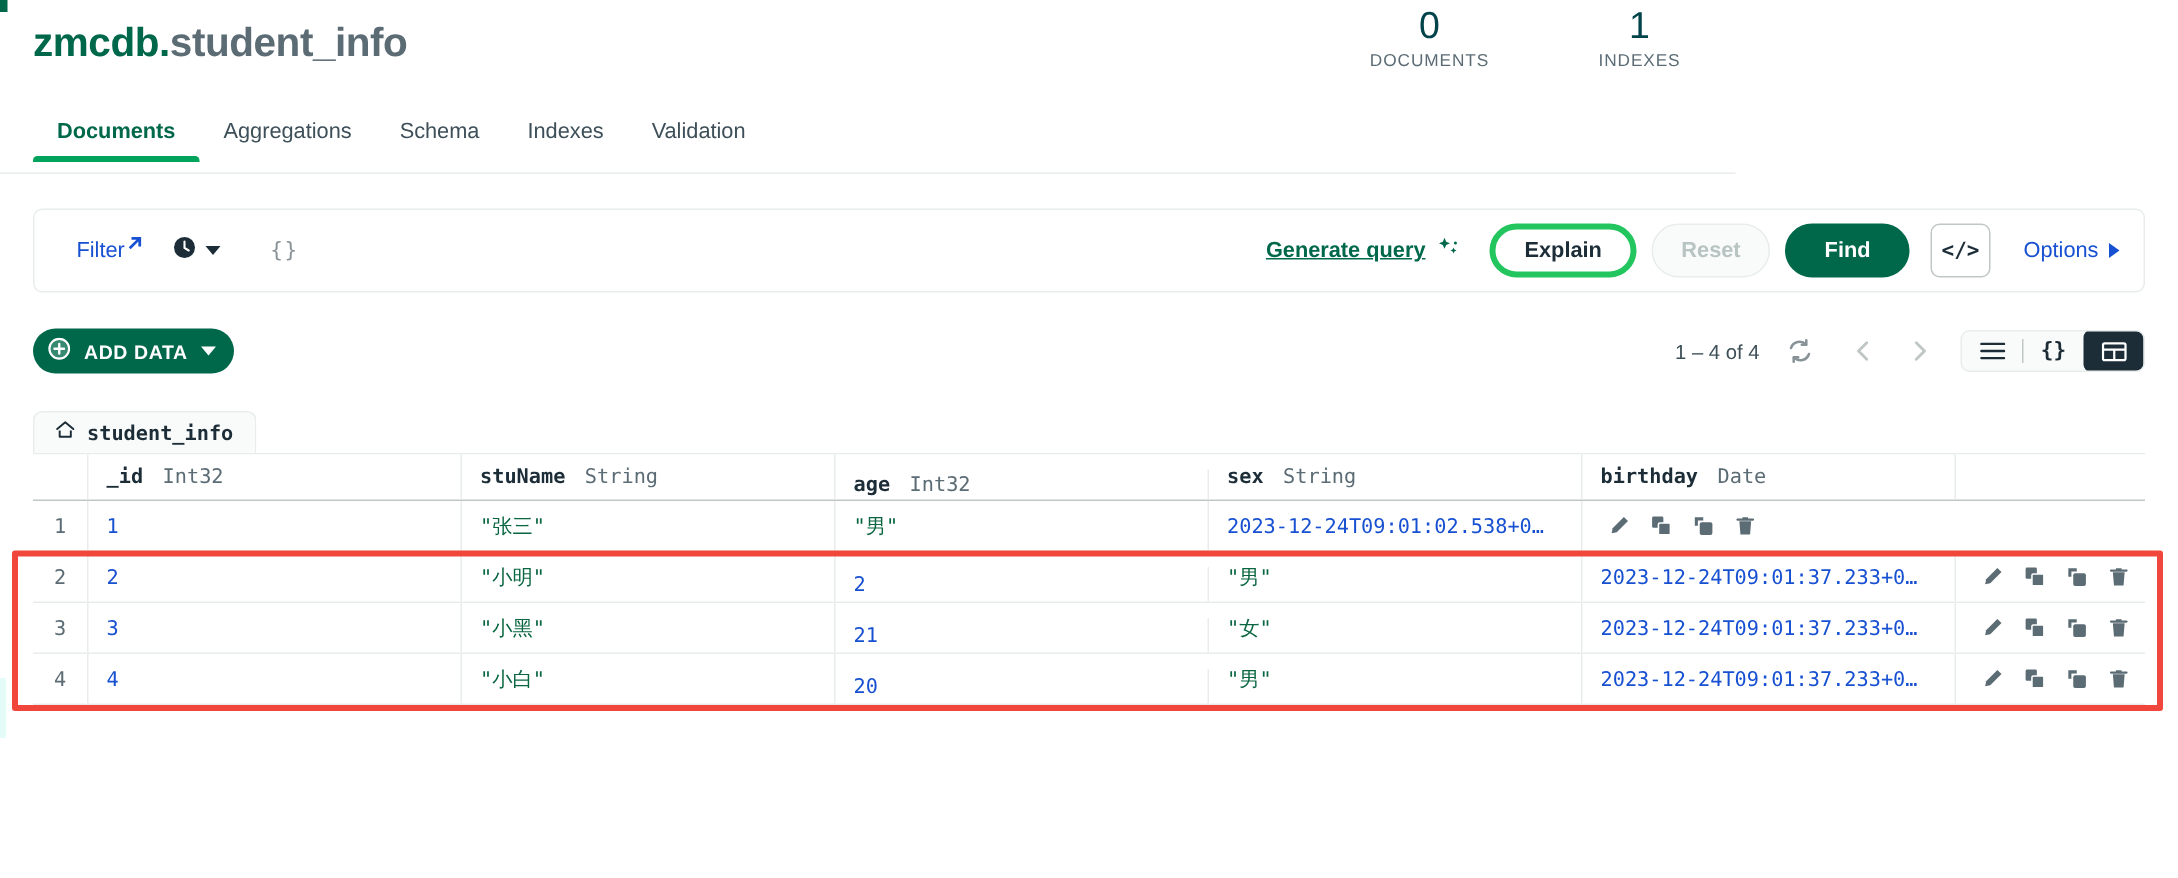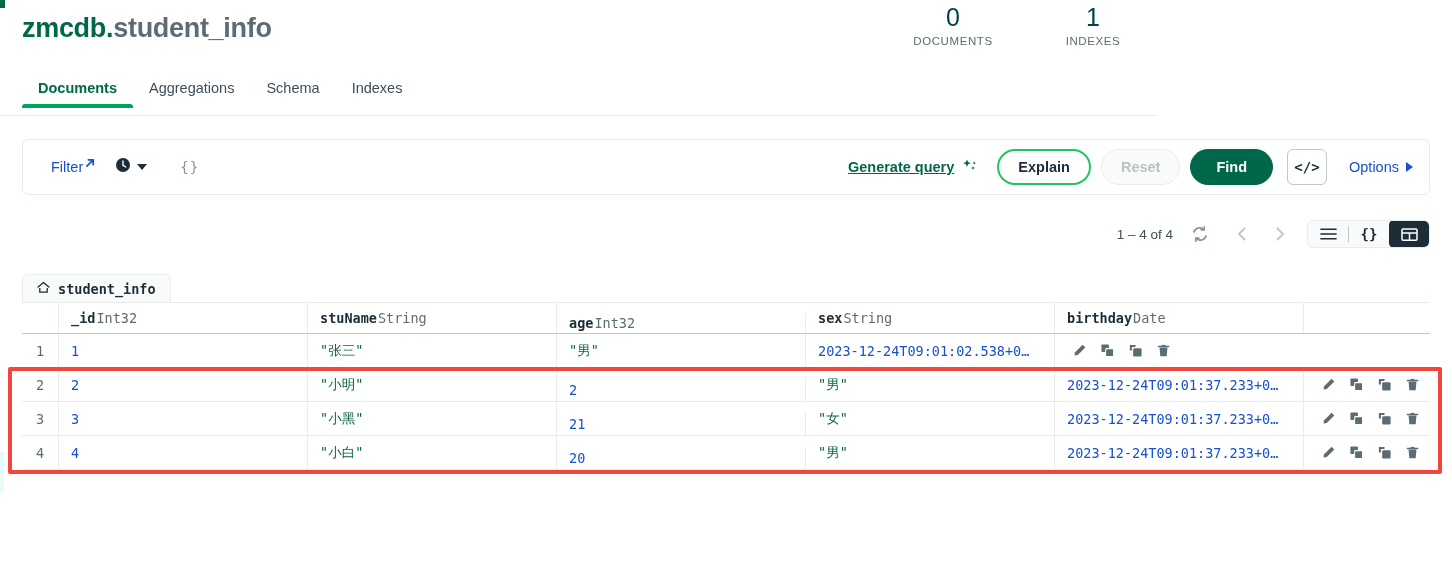--- a/index.html
+++ b/index.html
@@ -41,21 +41,21 @@
     display:flex; align-items:center; padding:0 12px;
   }
   .filter-link { color:#1750D1; font-size:14.5px; margin-left:16px; display:flex; align-items:flex-start; cursor:pointer; }
   .ext-icon { margin-left:1px; margin-top:-3px; }
   .clock-wrap { display:flex; align-items:center; margin-left:20px; cursor:pointer; }
   .caret-dn { width:0;height:0;border-left:5px solid transparent;border-right:5px solid transparent;border-top:6px solid #1C2D38; margin-left:6px; }
   .braces { margin-left:33px; font-family:"DejaVu Sans Mono", monospace; font-size:14px; color:#889397; letter-spacing:1px;}
   .spacer { flex:1; }
   .genq { color:#00684A; font-size:14.5px; font-weight:700; text-decoration:underline; display:flex; align-items:center; gap:7px; cursor:pointer;margin-left:47px; }
   .btn { height:36px; border-radius:18px; font-size:14.5px; font-weight:700; display:flex; align-items:center; justify-content:center; cursor:pointer; }
-  .btn-outline { border:2px solid #22c55e; background:#fff; color:#1C2D38; padding:0 19px; margin-left:20px; }
+  .btn-outline { border:4px solid #22c55e; background:#fff; color:#1C2D38; padding:0 19px; margin-left:20px; }
   .btn-disabled { border:1px solid #E8EDEB; background:#F9FBFA; color:#B8C4C2; padding:0 19px; margin-left:10px; cursor:default; }
   .btn-primary { background:#00684A; color:#fff; padding:0 25px; margin-left:10px; border:1px solid #00684A; }
   .btn-icon { width:40px; height:36px; border:1px solid #C1C7C6; border-radius:6px; background:#fff; margin-left:14px; display:flex; align-items:center; justify-content:center; font-family:"DejaVu Sans Mono", monospace; font-size:14px; font-weight:700; color:#1C2D38; cursor:pointer; }
   .options { color:#1750D1; font-size:14.5px; margin-left:22px; margin-right:4px; display:flex; align-items:center; gap:7px; cursor:pointer; }
   .caret-rt { width:0;height:0;border-top:5px solid transparent;border-bottom:5px solid transparent;border-left:7px solid #1750D1; }
 
   
   .crudbar { position:absolute; left:22px; top:219px; width:1408px; height:30px; display:flex; align-items:center; }
   .btn-add { background:#00684A; color:#fff; height:30px; border-radius:15px; padding:0 12px 0 10px; display:flex; align-items:center; gap:9px; font-size:13px; font-weight:700; letter-spacing:0.4px; cursor:pointer; }
   .btn-exp { background:#fff; color:#1C2D38; height:30px; border-radius:15px; border:1px solid #C1C7C6; padding:0 12px 0 12px; display:flex; align-items:center; gap:9px; font-size:13px; font-weight:700; letter-spacing:0.4px; margin-left:17px; cursor:pointer; }
@@ -66,21 +66,21 @@
   .vt-item { width:40px; height:26px; display:flex; align-items:center; justify-content:center; cursor:pointer; }
   .vt-sep { width:1px; height:16px; background:#C1C7C6; }
   .vt-item.active { background:#1C2D38; border-radius:5px; height:28px; }
 
   
   .bcrumb { position:absolute; left:22px; top:274px; height:28px; background:#F9FBFA; border:1px solid #E8EDEB; border-bottom:none; border-radius:6px 6px 0 0; display:flex; align-items:center; padding:0 14px; gap:8px; font-family:"DejaVu Sans Mono", monospace; font-size:13.5px; font-weight:700; color:#1C2D38; }
 
   
   .tbl { position:absolute; left:22px; top:302px; width:1408px; border-top:1px solid #E8EDEB; }
   .hdr-row { display:flex; height:31px; background:#fff; border-bottom:1px solid #C1C7C6; }
-  .hdr-cell { display:flex; align-items:center; font-family:"DejaVu Sans Mono", monospace; font-size:13.5px; border-right:1px solid #E8EDEB; padding-left:12px; gap:1px; }
+  .hdr-cell { display:flex; align-items:center; font-family:"DejaVu Sans Mono", monospace; font-size:13.5px; border-right:1px solid #E8EDEB; padding-left:12px; gap:13px; }
   .hdr-cell b { color:#1C2D38; font-weight:700; }
   .hdr-cell span { color:#5C6C75; }
   .row { display:flex; height:34px; border-bottom:1px solid #E8EDEB; background:#fff; }
   .cell { display:flex; align-items:center; font-family:"DejaVu Sans Mono", monospace; font-size:13.5px; border-right:1px solid #E8EDEB; padding-left:12px; overflow:hidden; white-space:nowrap; }
   .c-idx { width:37px; justify-content:center; padding-left:0; color:#5C6C75; border-right:1px solid #E8EDEB; }
   .c-id { width:249px; color:#1750D1; }
   .c-name { width:249px; color:#0A6640; }
   .c-age { width:249px; color:#1750D1;margin-top:10px; }
   .c-sex { width:249px; color:#0A6640; }
   .c-bday { width:249px; color:#1750D1; text-overflow:ellipsis; }
@@ -110,20 +110,21 @@
       <div class="num">1</div>
       <div class="lbl">INDEXES</div>
     </div>
   </div>
 
   <div class="tabs">
     <div class="tab active">Documents</div>
     <div class="tab">Aggregations</div>
     <div class="tab">Schema</div>
     <div class="tab">Indexes</div>
+    <div class="tab">Validation</div>
   </div>
   <div class="tabs-rule"></div>
 
   <div class="querybar">
     <div class="filter-link">
       <span>Filter</span>
       <span class="ext-icon">
         <svg width="11" height="11" viewBox="0 0 12 12">
             <path d="M4 1h7v7h-2V4.4L3.4 10 2 8.6 7.6 3H4z" fill="#1750D1"></path>
           </svg>
@@ -157,20 +158,30 @@
     <div class="btn btn-disabled">Reset</div>
     <div class="btn btn-primary">Find</div>
     <div class="btn-icon">&lt;/&gt;</div>
     <div class="options">
       <span>Options</span>
       <span class="caret-rt"></span>
     </div>
   </div>
 
   <div class="crudbar">
+    <div class="btn-add">
+      <span>
+        <svg width="15" height="15" viewBox="0 0 16 16">
+            <circle cx="8" cy="8" r="7" fill="#fff" fill-opacity="0.22" stroke="#fff" stroke-width="1.5"></circle>
+            <path d="M8 4.6v6.8M4.6 8h6.8" stroke="#fff" stroke-width="1.7" stroke-linecap="round"></path>
+          </svg>
+      </span>
+      <span>ADD DATA</span>
+      <span class="tri-sm"></span>
+    </div>
 
     <div class="spacer"></div>
 
     <div class="range">1 – 4 of 4</div>
     <div class="icon-btn">
       <svg width="18" height="18" viewBox="0 0 18 18">
           <path d="M3 7a6 6 0 0 1 10-2.3M15 11a6 6 0 0 1-10 2.3" stroke="#889397" stroke-width="1.7" fill="none" stroke-linecap="round"></path>
           <path d="M13.2 1.8v3h-3M4.8 16.2v-3h3" stroke="#889397" stroke-width="1.7" fill="none" stroke-linecap="round" stroke-linejoin="round"></path>
         </svg>
     </div>

